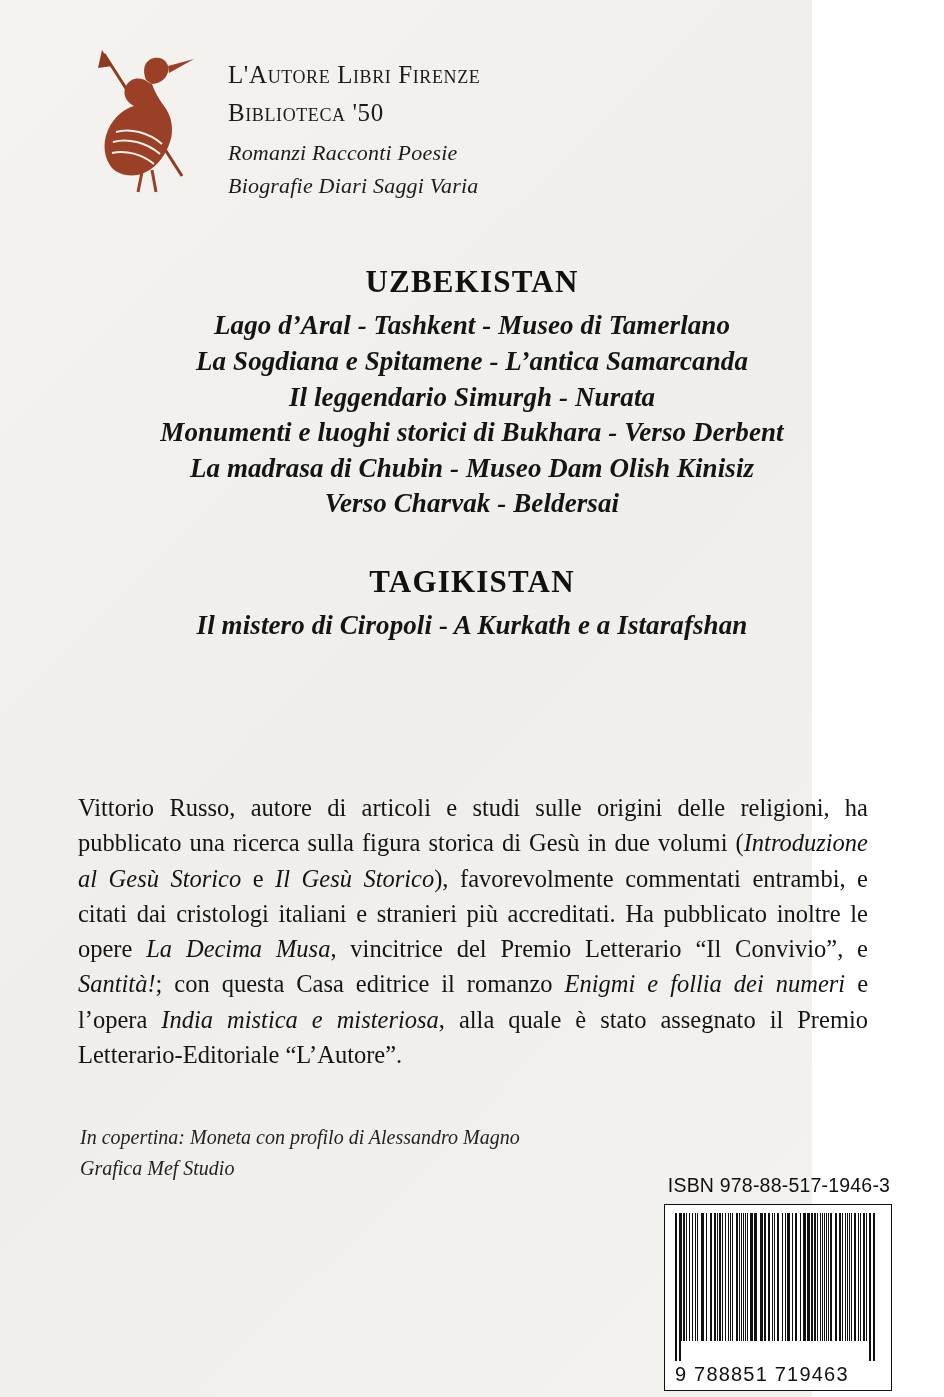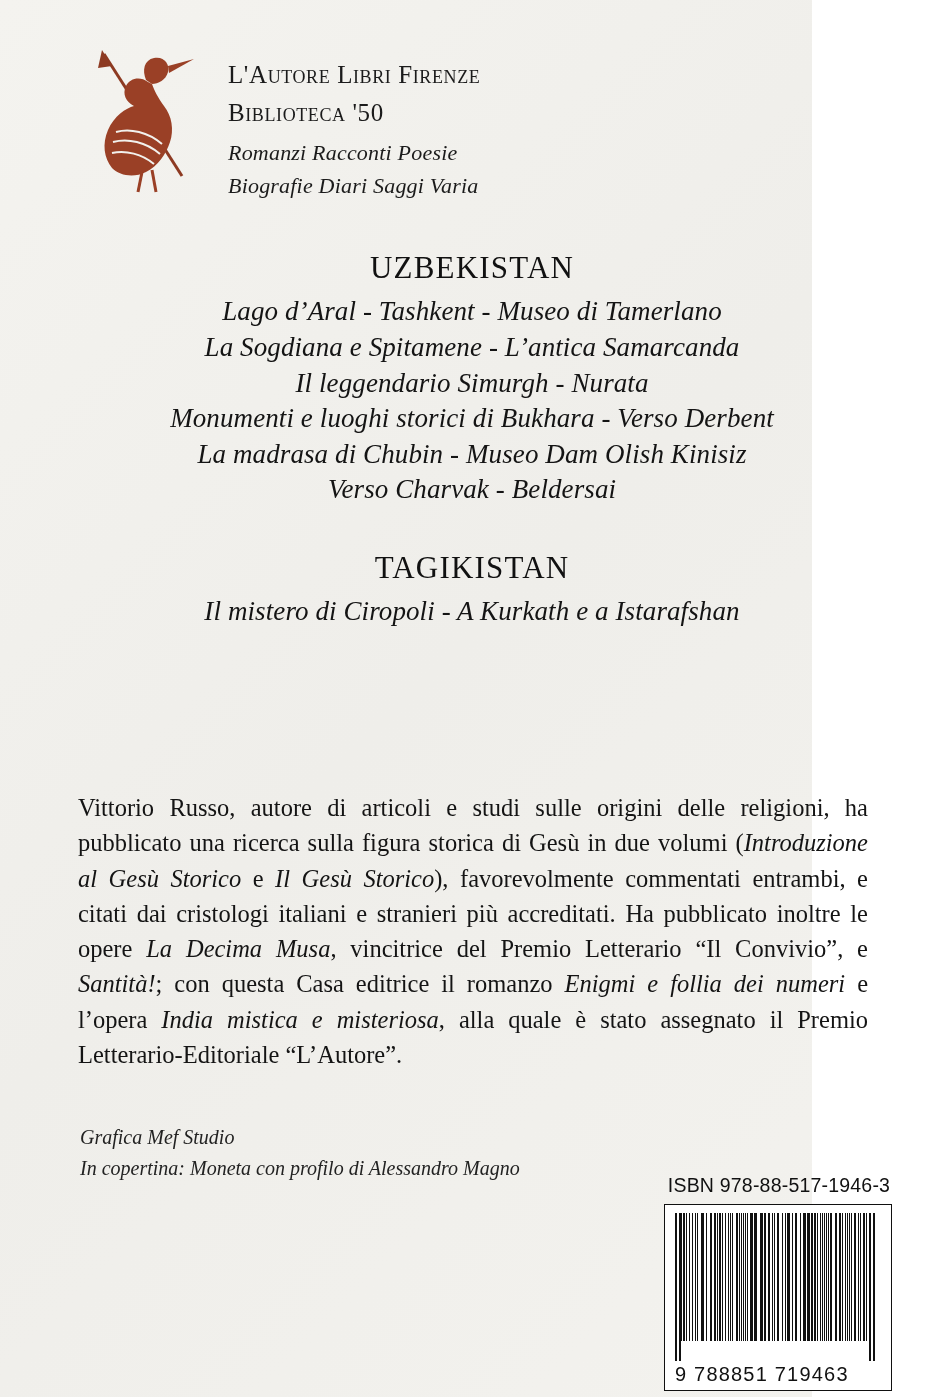--- a/index.html
+++ b/index.html
@@ -70,24 +70,25 @@
     font-size: 22px;
     color: #1b1b1b;
     line-height: 1.5;
     letter-spacing: 0.2px;
   }
   .pub-line3 { margin-top: 6px; }
 
   
   .contents {
     position: absolute;
-    top: 248px;
+    top: 262px;
     left: 72px;
     width: 800px;
     text-align: center;
+    font-weight: bold;
   }
   .country-title {
     font-family: "Liberation Serif", serif;
     font-size: 31px;
     letter-spacing: 1.2px;
     color: #111;
     margin: 0 0 6px 0;
     line-height: 1.3;
   }
   .toc-line {
@@ -220,22 +221,22 @@
 
     <div class="country-title">TAGIKISTAN</div>
     <div class="toc-line">Il mistero di Ciropoli - A Kurkath e a Istarafshan</div>
   </div>
 
   <div class="blurb">
     <span>Vittorio Russo, autore di articoli e studi sulle origini delle religioni, ha pubblicato una ricerca sulla figura storica di Gesù in due volumi (</span><i>Introduzione al Gesù Storico</i><span> e </span><i>Il Gesù Storico</i><span>), favorevolmente commentati entrambi, e citati dai cristologi italiani e stranieri più accreditati. Ha pubblicato inoltre le opere </span><i>La Decima Musa</i><span>, vincitrice del Premio Letterario “Il Convivio”, e </span><i>Santità!</i><span>; con questa Casa editrice il romanzo </span><i>Enigmi e follia dei numeri</i><span> e l’opera </span><i>India mistica e misteriosa</i><span>, alla quale è stato assegnato il Premio Letterario-Editoriale “L’Autore”.</span>
   </div>
 
   <div class="credits">
+    <div>In copertina: Moneta con profilo di Alessandro Magno</div>
     <div>Grafica Mef Studio</div>
-    <div>In copertina: Moneta con profilo di Alessandro Magno</div>
   </div>
 
   <div class="barcode-area">
     <div class="isbn-text">ISBN 978-88-517-1946-3</div>
     <div class="barcode-frame">
       <div class="bars" id="bars">
           <span style="width: 2px; background: rgb(17, 17, 17); align-self: stretch;"></span>
           <span style="width: 2px; background: transparent; align-self: stretch;"></span>
           <span style="width: 2px; background: rgb(17, 17, 17); align-self: stretch;"></span>
           <span style="width: 1px; background: rgb(17, 17, 17); align-self: flex-start; height: 128px;"></span>

